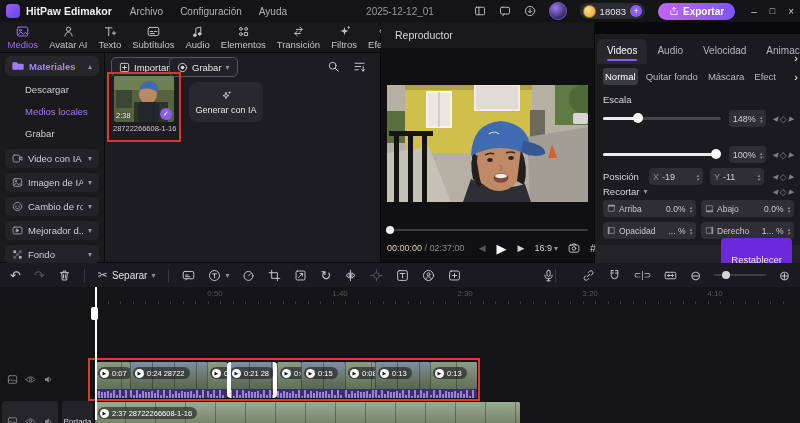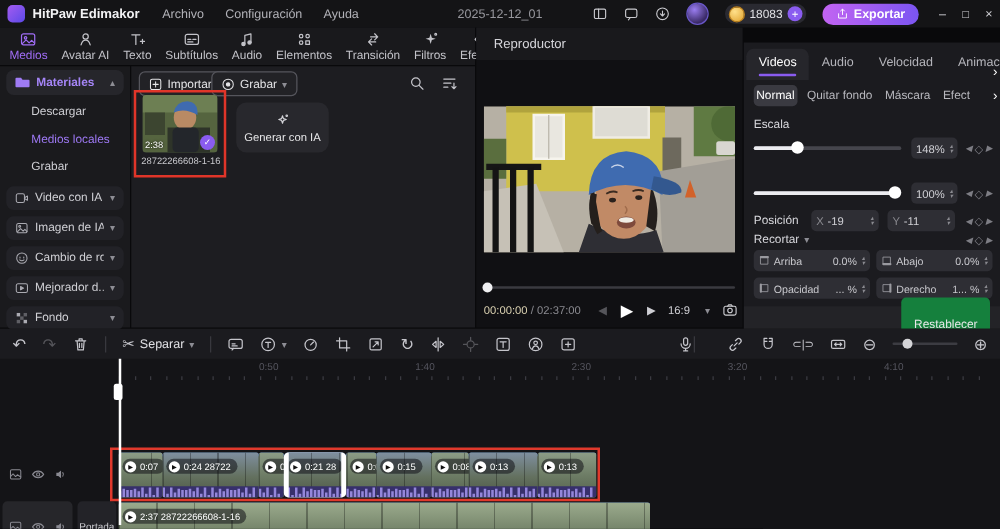--- a/index.html
+++ b/index.html
@@ -66,21 +66,21 @@
   #player{left:381px;top:22px;width:213px;height:240px;background:#101013}
   #player-header{height:26px;background:#19191c;display:flex;align-items:center;padding-left:14px;color:#d5d5da;font-size:10.5px}
   #video{position:absolute;left:6px;top:63px;width:201px;height:117px;background:#000}
   #pbar{position:absolute;left:6px;right:6px;top:207px;height:2px;background:#3a3a40;border-radius:1px}
   #pbar .knob{position:absolute;left:-1px;top:-3px;width:8px;height:8px;border-radius:50%;background:#f0f0f2}
   #pctrl{position:absolute;left:6px;right:4px;top:214px;height:24px;display:flex;align-items:center;color:#cfcfd4}
   #ptime{font-size:9px;color:#8a8a90;white-space:nowrap}
   #ptime b{font-weight:normal;color:#d9d0b0}
   #pctrl .mid{display:flex;align-items:center;gap:11px;margin-left:14px}
   #pctrl .dim{color:#55555a}
-  #ratio{font-size:9px;display:flex;align-items:flex-end;gap:12px}
+  #ratio{font-size:9px;display:flex;align-items:flex-end;gap:2px}
   #pctrl .right{display:flex;align-items:center;gap:10px;margin-left:10px}
 
   
   #props{left:595px;top:34px;width:205px;height:240px;background:#1b1b1f;overflow:hidden}
   #ptabs{display:flex;align-items:flex-end;gap:0;height:30px;padding:0 2px;position:relative}
   .ptab{color:#b5b5bb;font-size:10px;padding:6px 10px 8px;position:relative;white-space:nowrap}
   .ptab.active{color:#fff;background:#26262b;border-radius:6px 6px 0 0}
   .ptab.active::after{content:"";position:absolute;left:10px;right:10px;bottom:3px;height:2px;background:#8a5cf0;border-radius:1px}
   .chev{position:absolute;right:2px;color:#fff;font-size:11px}
   #psubtabs{display:flex;align-items:center;gap:6px;padding:4px 8px 0;position:relative}
@@ -94,21 +94,21 @@
   .vbox{background:#2e2e34;border-radius:4px;height:17px;display:flex;align-items:center;gap:3px;padding:0 4px;color:#cfcfd4;font-size:9px}
   .vbox .axis{color:#8a8a90}
   .stp{display:inline-flex;flex-direction:column;justify-content:center;line-height:.8;color:#8a8a90;font-size:5px;margin-left:1px}
   .kf{display:flex;align-items:center;gap:2px;color:#7d7d84;font-size:7px;margin-left:6px}
   .kf em{font-style:normal;font-size:9px}
   #crop-grid{position:absolute;left:8px;right:6px;top:166px;display:grid;grid-template-columns:1fr 1fr;gap:5px}
   .cfield{background:#2e2e34;border-radius:4px;height:17px;display:flex;align-items:center;gap:3px;padding:0 4px;color:#c8c8cd;font-size:8.5px}
   .cfield .ic{color:#9a9aa0}
   .cfield .val{margin-left:auto}
   #props-bottom{position:absolute;left:0;right:0;bottom:0;height:29px;background:#232327;display:flex;align-items:center;justify-content:flex-end;padding-right:8px}
-  #reset-btn{background:#15803d;border-radius:4px;height:19px;display:flex;align-items:center;padding:12px 10px;color:#e8e8ea;font-size:9.5px}
+  #reset-btn{background:#6d28d9;border-radius:4px;height:19px;display:flex;align-items:center;padding:12px 10px;color:#e8e8ea;font-size:9.5px}
 
   
   #timeline{left:0;top:263px;width:800px;height:160px;background:#141417}
   #tl-toolbar{position:absolute;left:0;right:0;top:0;height:24px;background:#1b1b1f;display:flex;align-items:center;padding:0 10px;color:#c5c5cb}
   .tbtn{display:flex;align-items:center;gap:4px;margin-right:13px;color:#c5c5cb}
   .tbtn.disabled{color:#55555a}
   .tsep{width:1px;height:13px;background:#38383e;margin-right:13px}
   .tbtn .lbl{font-size:10px;color:#e0e0e4}
   #tl-right{margin-left:auto;display:flex;align-items:center}
   #tl-right .tbtn{margin-right:0;margin-left:13px}

